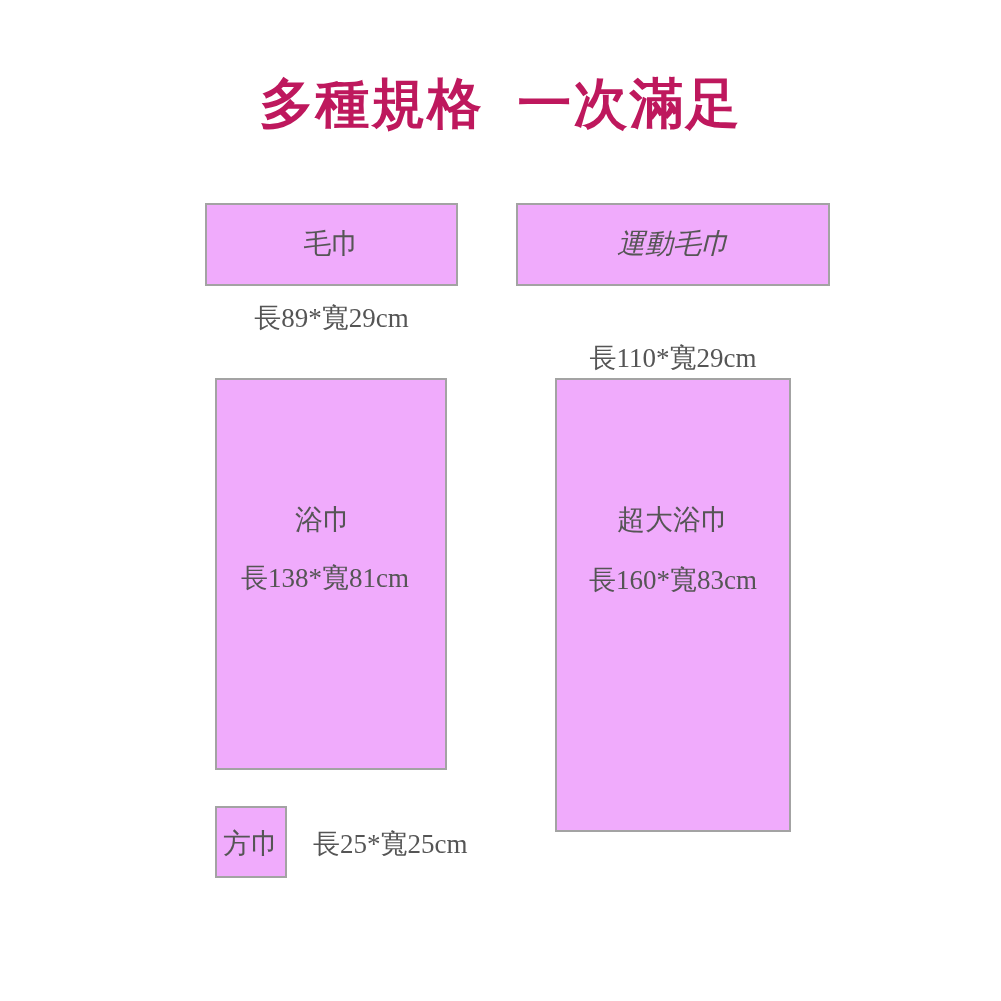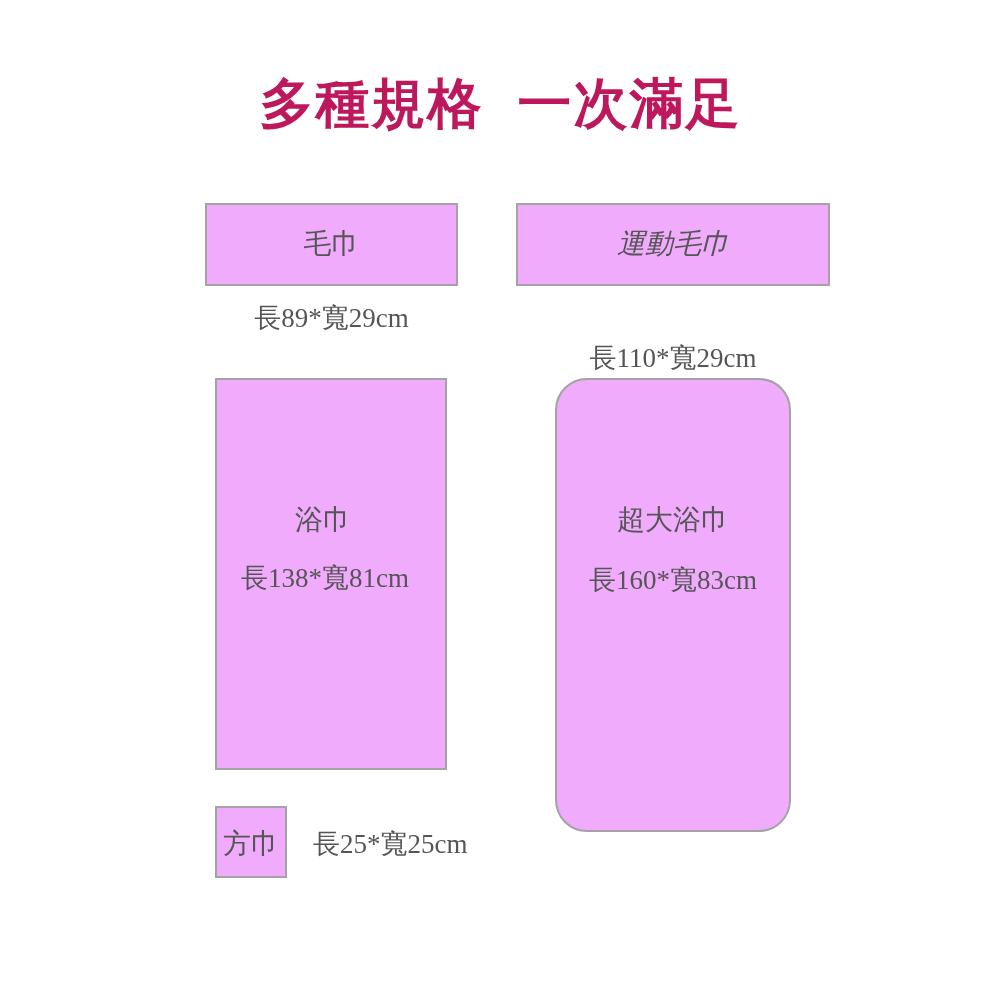--- a/index.html
+++ b/index.html
@@ -28,21 +28,21 @@
 <div class="box" style="left:516px; top:203px; width:314px; height:83px;">
   <div class="label" style="left:0; right:0; top:20px;font-style:italic;">運動毛巾</div>
 </div>
 <div class="dim" style="left:516px; width:314px; top:300px;margin-top:40px;">長110*寬29cm</div>
 
 <div class="box" style="left:215px; top:378px; width:232px; height:392px;">
   <div class="label" style="left:0; right:16px; top:121px;">浴巾</div>
   <div class="dim" style="left:0; right:12px; top:180px;">長138*寬81cm</div>
 </div>
 
-<div class="box" style="left:555px; top:378px; width:236px; height:454px;border-radius:32px;">
+<div class="box" style="left:555px; top:378px; width:236px; height:454px;">
   <div class="label" style="left:0; right:0; top:121px;">超大浴巾</div>
   <div class="dim" style="left:0; right:0; top:182px;">長160*寬83cm</div>
 </div>
 
 <div class="box" style="left:215px; top:806px; width:72px; height:72px;">
   <div class="label" style="left:-4px; right:-4px; top:17px;">方巾</div>
 </div>
 <div class="dim" style="left:313px; top:826px; text-align:center;">長25*寬25cm</div>
 
 </body></html>

